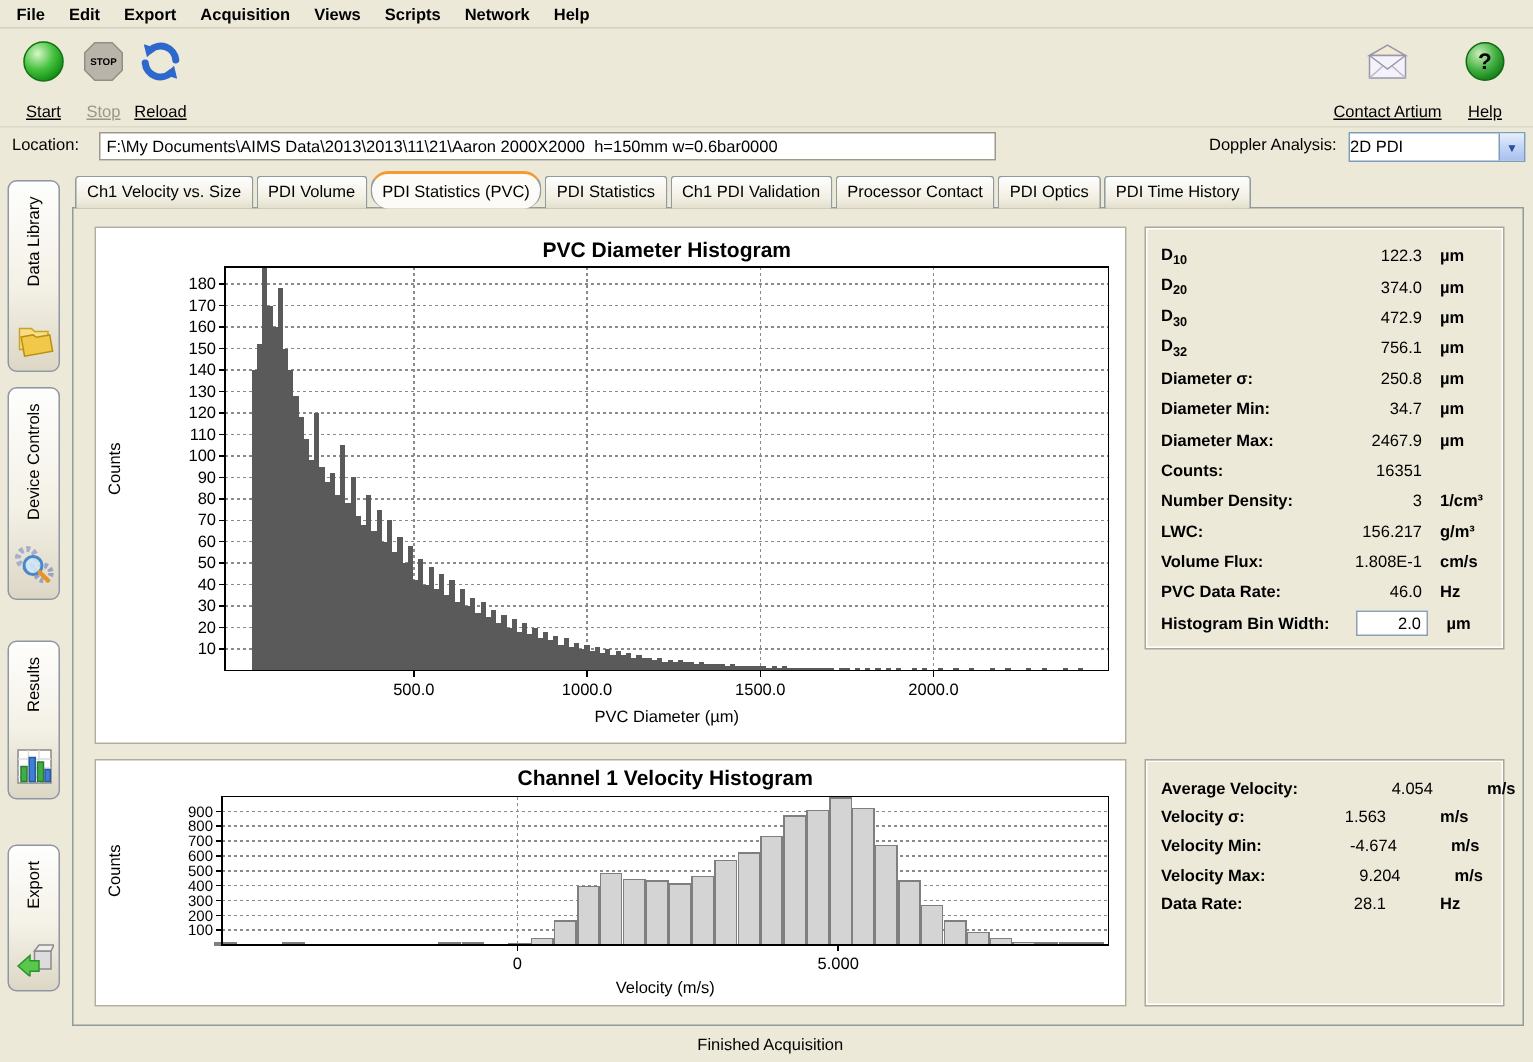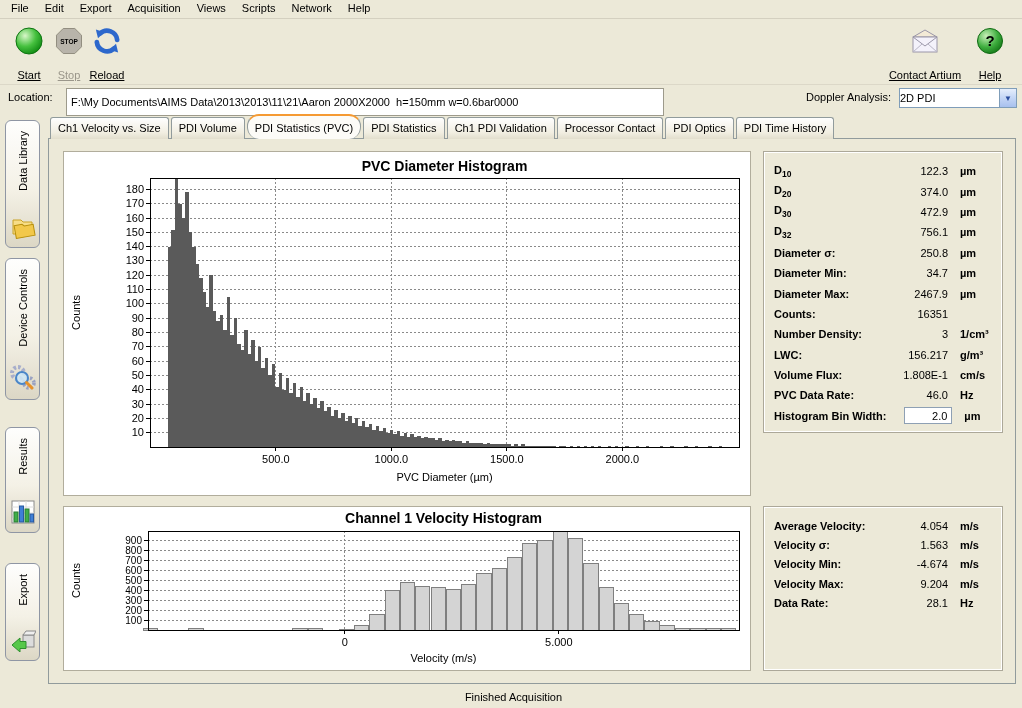--- a/index.html
+++ b/index.html
@@ -1,35 +1,35 @@
 <!DOCTYPE html>
 <html><head>
 <meta charset="utf-8">
 <style>
   * { margin:0; padding:0; box-sizing:border-box; }
   html,body { width:1022px; height:708px; }
   body { position:relative; background:#ece9d8; font-family:"Liberation Sans",sans-serif; font-size:11px; color:#000; overflow:hidden; }
 
   
-  .menubar { position:absolute; top:0; left:0; right:0; height:19px; display:flex; align-items:flex-start; padding-left:3px; border-bottom:1px solid #d4d0c0; }
+  .menubar { position:absolute; top:0; left:0; right:0; height:19px; display:flex; align-items:flex-end; padding-left:3px; border-bottom:1px solid #d4d0c0;font-weight:bold; }
   .menu-item { padding:2px 8px; cursor:default; }
 
   
   .toolbar { position:absolute; top:20px; left:0; right:0; height:62px; }
   .tool-btn { position:absolute; top:4px; width:46px; text-align:center; cursor:default; }
   .tool-btn .ic { height:34px; display:flex; align-items:center; justify-content:center; }
   .tool-label { margin-top:11px;text-decoration:underline; }
   .tool-label.dim { color:#9a968a; }
   #btn-start { left:6px; } #btn-stop { left:46px; } #btn-reload { left:82px; width:50px; }
   #btn-contact { left:886px; width:78px; } #btn-help { left:968px; width:44px; }
 
   
   .loc-row { position:absolute; top:84px; left:0; right:0; height:26px; border-top:1px solid #dcd8c8; }
   .loc-label { position:absolute; left:8px; top:6px; }
-  .loc-input { position:absolute; left:66px; top:3px; width:598px; height:28px; border:1px solid #9d9a8b; background:#fff; font:11px "Liberation Sans",sans-serif; padding:1px 4px; }
+  .loc-input { position:absolute; left:66px; top:3px; width:598px; height:19px; border:1px solid #9d9a8b; background:#fff; font:11px "Liberation Sans",sans-serif; padding:1px 4px; }
   .dop-label { position:absolute; left:806px; top:6px; }
   .combo { position:absolute; left:899px; top:3px; width:118px; height:20px; background:#fff; border:1px solid #7f9db9; display:flex; }
   .combo-value { flex:1; padding:3px 0; }
   .combo-btn { width:17px; border-left:1px solid #7f9db9; background:linear-gradient(180deg,#e6eefc,#c7d8f6 45%,#a8c0ee); display:flex; align-items:center; justify-content:center; color:#2b4d9e; font-size:8px; }
 
   
   .side-btn { position:absolute; left:5px; width:35px; border:1px solid #8f96a4; border-radius:6px;
     background:linear-gradient(180deg,#fefefd 0%,#f4f1e6 55%,#dcd7c5 100%);
     display:flex; flex-direction:column; align-items:center; justify-content:space-between; padding:10px 0 6px; cursor:default; }
   .side-label { writing-mode:vertical-rl; transform:rotate(180deg); font-size:11px; }
@@ -48,21 +48,21 @@
   .chart-panel { position:absolute; background:#fff; border:1px solid #b1ad9c; }
   #chart1-panel { left:14px; top:12px;  width:688px; height:345px; }
   #chart2-panel { left:14px; top:367px; width:688px; height:165px; }
   .chart-panel svg { display:block; }
   svg text { font-family:"Liberation Sans",sans-serif; fill:#000; }
 
   .stats-panel { position:absolute; left:714px; width:240px; background:#ece9d8; border:1px solid #aca899; box-shadow:inset 0 0 0 1px #fff; padding:9px 10px; }
   #stats1 { top:12px; height:282px; }
   #stats2 { top:367px; height:165px; }
   .stat-row { display:grid; grid-template-columns:1fr 66px 44px; align-items:center; height:20.4px; }
-  #stats2 .stat-row { height:19.4px; }
+  #stats2 .stat-row { height:19.4px;gap:24px; }
   .stat-label { font-weight:bold; white-space:nowrap; }
   .stat-label sub { font-size:8.5px; font-weight:bold; }
   .stat-value { text-align:right; }
   .stat-unit { font-weight:bold; padding-left:12px; }
   .bin-input { justify-self:end; width:48px; height:17px; border:1px solid #8ea0b4; background:#fff; font:11px "Liberation Sans",sans-serif; text-align:right; padding:0 4px; }
 
   .statusbar { position:absolute; left:0; right:0; bottom:0; height:20px; padding:3px 0 0 5px;text-align:center; }
 </style>
 </head>
 <body>

